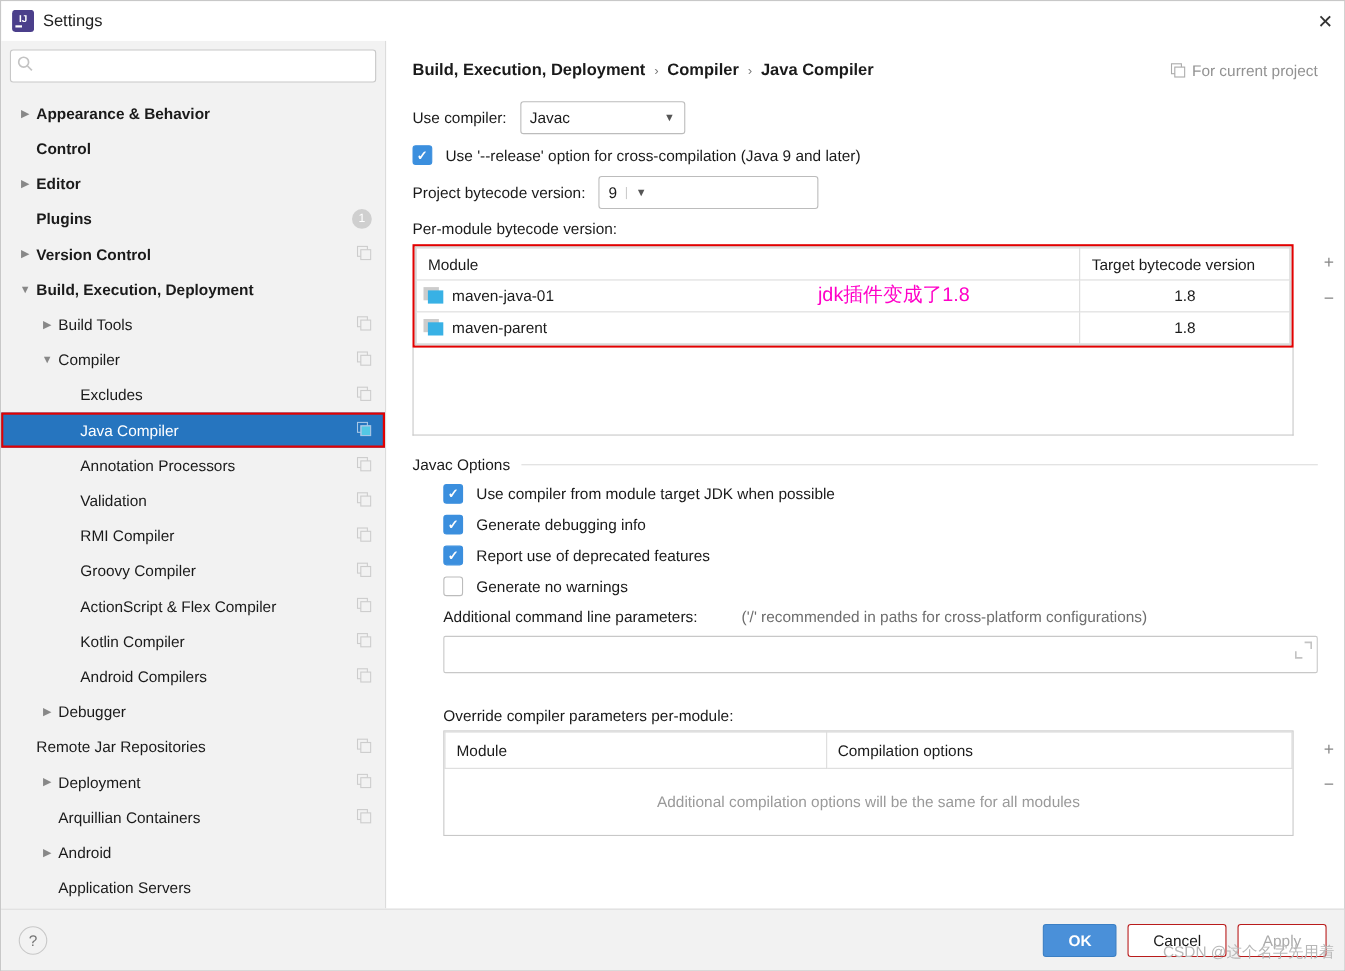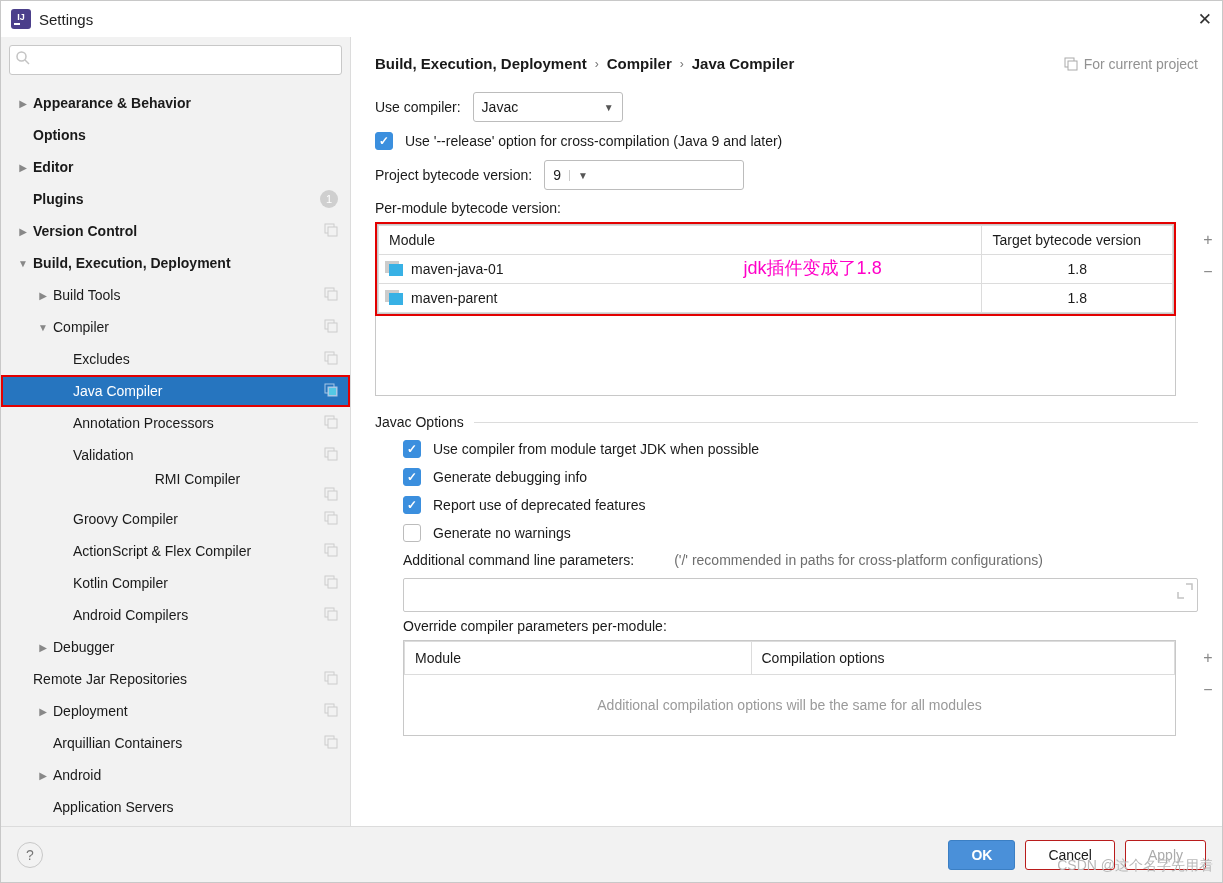--- a/index.html
+++ b/index.html
@@ -89,21 +89,21 @@
           </svg>
         <input class="search" placeholder="" style="">
       </div>
       <div class="tree" id="tree">
           <div class="tree-item bold" style="padding-left: 16px;">
             <span class="arrow">▶</span>
             <span class="label">Appearance &amp; Behavior</span>
           </div>
           <div class="tree-item bold" style="padding-left: 16px;">
             <span class="arrow"></span>
-            <span class="label">Options</span>
+            <span class="label">Control</span>
           </div>
           <div class="tree-item bold" style="padding-left: 16px;">
             <span class="arrow">▶</span>
             <span class="label">Editor</span>
           </div>
           <div class="tree-item bold" style="padding-left: 16px;">
             <span class="arrow"></span>
             <span class="label">Plugins</span>
             <span class="badge">1</span>
           </div>
@@ -160,21 +160,21 @@
               </svg></span>
           </div>
           <div class="tree-item" style="padding-left: 56px;">
             <span class="arrow"></span>
             <span class="label">Validation</span>
             <span class="copy-icon"><svg width="14" height="14">
                 <rect x="1" y="1" width="9" height="9" stroke="#888" fill="none"></rect>
                 <rect x="4" y="4" width="9" height="9" stroke="#888" fill="#f2f2f2"></rect>
               </svg></span>
           </div>
-          <div class="tree-item" style="padding-left: 56px; flex-direction: column;">
+          <div class="tree-item" style="padding-left: 56px;">
             <span class="arrow"></span>
             <span class="label">RMI Compiler</span>
             <span class="copy-icon"><svg width="14" height="14">
                 <rect x="1" y="1" width="9" height="9" stroke="#888" fill="none"></rect>
                 <rect x="4" y="4" width="9" height="9" stroke="#888" fill="#f2f2f2"></rect>
               </svg></span>
           </div>
           <div class="tree-item" style="padding-left: 56px;">
             <span class="arrow"></span>
             <span class="label">Groovy Compiler</span>
@@ -333,21 +333,21 @@
           <div class="row" style="gap:40px">
             <span>Additional command line parameters:</span>
             <span class="hint">('/' recommended in paths for cross-platform configurations)</span>
           </div>
           <div style="position:relative">
             <input class="text-input" style="">
             <svg class="expand-icon" width="18" height="18">
                 <path d="M2 10 L2 16 L8 16 M16 8 L16 2 L10 2" stroke="#888" fill="none" stroke-width="1.5"></path>
               </svg>
           </div>
-          <div style="margin-top:6px">Override compiler parameters per-module:</div>
+          <div style="margin-top:30px">Override compiler parameters per-module:</div>
           <div style="position:relative; padding-right:22px;">
             <div class="override-table">
               <table style="width:100%; border-collapse:collapse;">
                 <tbody>
                     <tr>
                   <th style="width:45%">Module</th>
                   <th>Compilation options</th>
                 </tr>
               </tbody>
                 </table>

